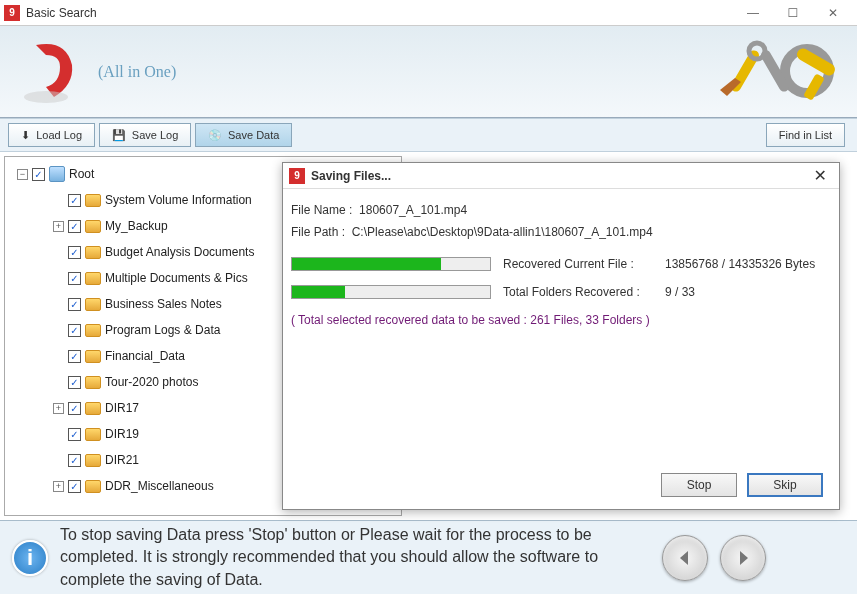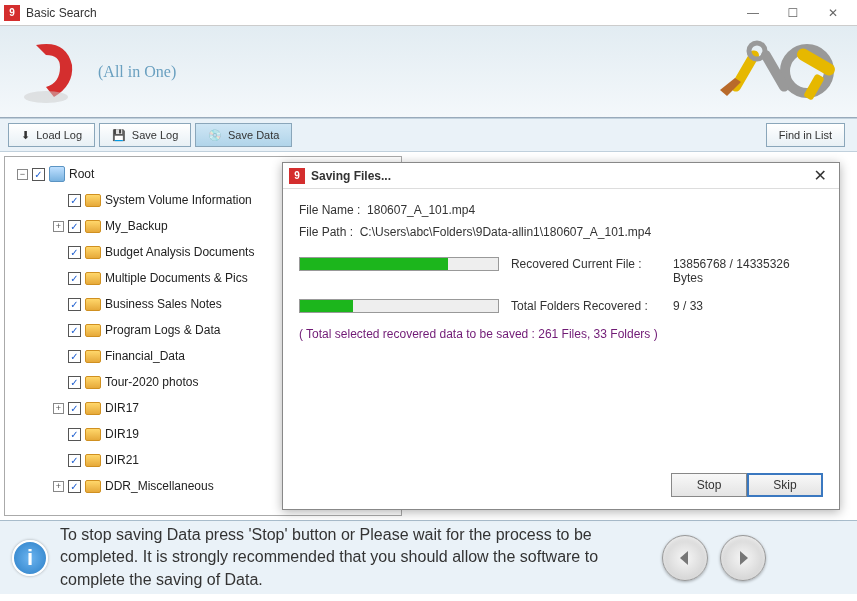--- a/index.html
+++ b/index.html
@@ -25,30 +25,30 @@
 .expander.empty { border: none; }
 .checkbox { width: 13px; height: 13px; border: 1px solid #555; background: #fff; margin-right: 4px; display: inline-flex; align-items: center; justify-content: center; font-size: 10px; color: #2060d0; cursor: pointer; }
 .folder-icon { width: 16px; height: 13px; background: linear-gradient(#ffd76b, #e6a93a); border: 1px solid #d09020; border-radius: 2px; margin-right: 4px; }
 .drive-icon { width: 16px; height: 16px; background: linear-gradient(#bfe0ff, #7ab3e0); border: 1px solid #5b94c3; border-radius: 2px; margin-right: 4px; }
 .tree-label { color: #222; }
 .dialog { position: absolute; left: 282px; top: 10px; width: 558px; height: 348px; background: #fff; border: 1px solid #888; box-shadow: 0 2px 10px rgba(0,0,0,.3); }
 .dialog-title { height: 26px; display: flex; align-items: center; padding: 0 6px; border-bottom: 1px solid #ddd; }
 .dialog-title .app-icon { width: 16px; height: 16px; }
 .dialog-title-text { flex: 1; font-weight: bold; color: #333; font-size: 12px; }
 .dialog-close { font-size: 16px; color: #333; cursor: pointer; padding: 0 6px; }
-.dialog-body { padding: 14px 16px; font-size: 12px; color: #333; }
+.dialog-body { padding: 14px 8px; font-size: 12px; color: #333; }
 .dialog-body .row { margin-bottom: 8px; }
 .progress-section { margin-top: 18px; }
 .progress-row { display: flex; align-items: flex-start; margin-bottom: 14px; gap: 12px; }
 .progress-bar { width: 200px; height: 14px; border: 1px solid #999; background: #eee; position: relative; }
 .progress-fill { height: 100%; background: #1cb61c; }
 .progress-label { width: 150px; color: #333; }
 .progress-value { color: #333; }
 .summary-text { color: #701a75; margin-top: 10px; }
-.dialog-buttons { position: absolute; bottom: 12px; right: 16px; display: flex; gap: 0; }
+.dialog-buttons { position: absolute; bottom: 12px; right: 16px; display: flex; gap: 10px; }
 .dlg-btn { width: 76px; height: 24px; border: 1px solid #888; background: linear-gradient(#f8f8f8, #e4e4e4); display: flex; align-items: center; justify-content: center; cursor: pointer; font-size: 12px; }
 .dlg-btn.primary { border: 2px solid #3a78c0; }
 .footer { height: 74px; background: #eaf2f8; border-top: 1px solid #a8bccb; display: flex; align-items: center; padding: 0 12px; gap: 12px; }
 .info-badge { width: 36px; height: 36px; border-radius: 50%; background: radial-gradient(#6cb4f0, #2a7ec6); display: flex; align-items: center; justify-content: center; color: #fff; font-weight: bold; font-size: 22px; border: 2px solid #fff; box-shadow: 0 0 3px rgba(0,0,0,.3); }
 .footer-text { flex: 1; color: #333; line-height: 1.4; max-width: 590px; font-size: 16px; }
 .nav-btn { width: 46px; height: 46px; border-radius: 50%; background: radial-gradient(#f6f6f6, #c8c8c8); border: 1px solid #999; display: flex; align-items: center; justify-content: center; color: #666; cursor: pointer; box-shadow: inset 0 2px 4px rgba(255,255,255,.6), 0 1px 3px rgba(0,0,0,.3); }
 </style>
 </head>
 <body>
 
@@ -194,21 +194,21 @@
     <div class="dialog-title">
       <div class="app-icon">9</div>
       <div class="dialog-title-text">Saving Files...</div>
       <div class="dialog-close">✕</div>
     </div>
     <div class="dialog-body">
       <div class="row">
         <span>File Name :</span>&nbsp;&nbsp;<span>180607_A_101.mp4</span>
       </div>
       <div class="row">
-        <span>File Path :</span>&nbsp;&nbsp;<span>C:\Users\abc\Folders\9Data-allin1\180607_A_101.mp4</span>
+        <span>File Path :</span>&nbsp;&nbsp;<span>C:\Please\abc\Desktop\9Data-allin1\180607_A_101.mp4</span>
       </div>
       <div class="progress-section">
         <div class="progress-row">
           <div class="progress-bar">
               <div class="progress-fill" id="pf1" style="width: 75%;"></div>
             </div>
           <div class="progress-label">Recovered Current File :</div>
           <div class="progress-value">13856768 / 14335326 Bytes</div>
         </div>
         <div class="progress-row">

